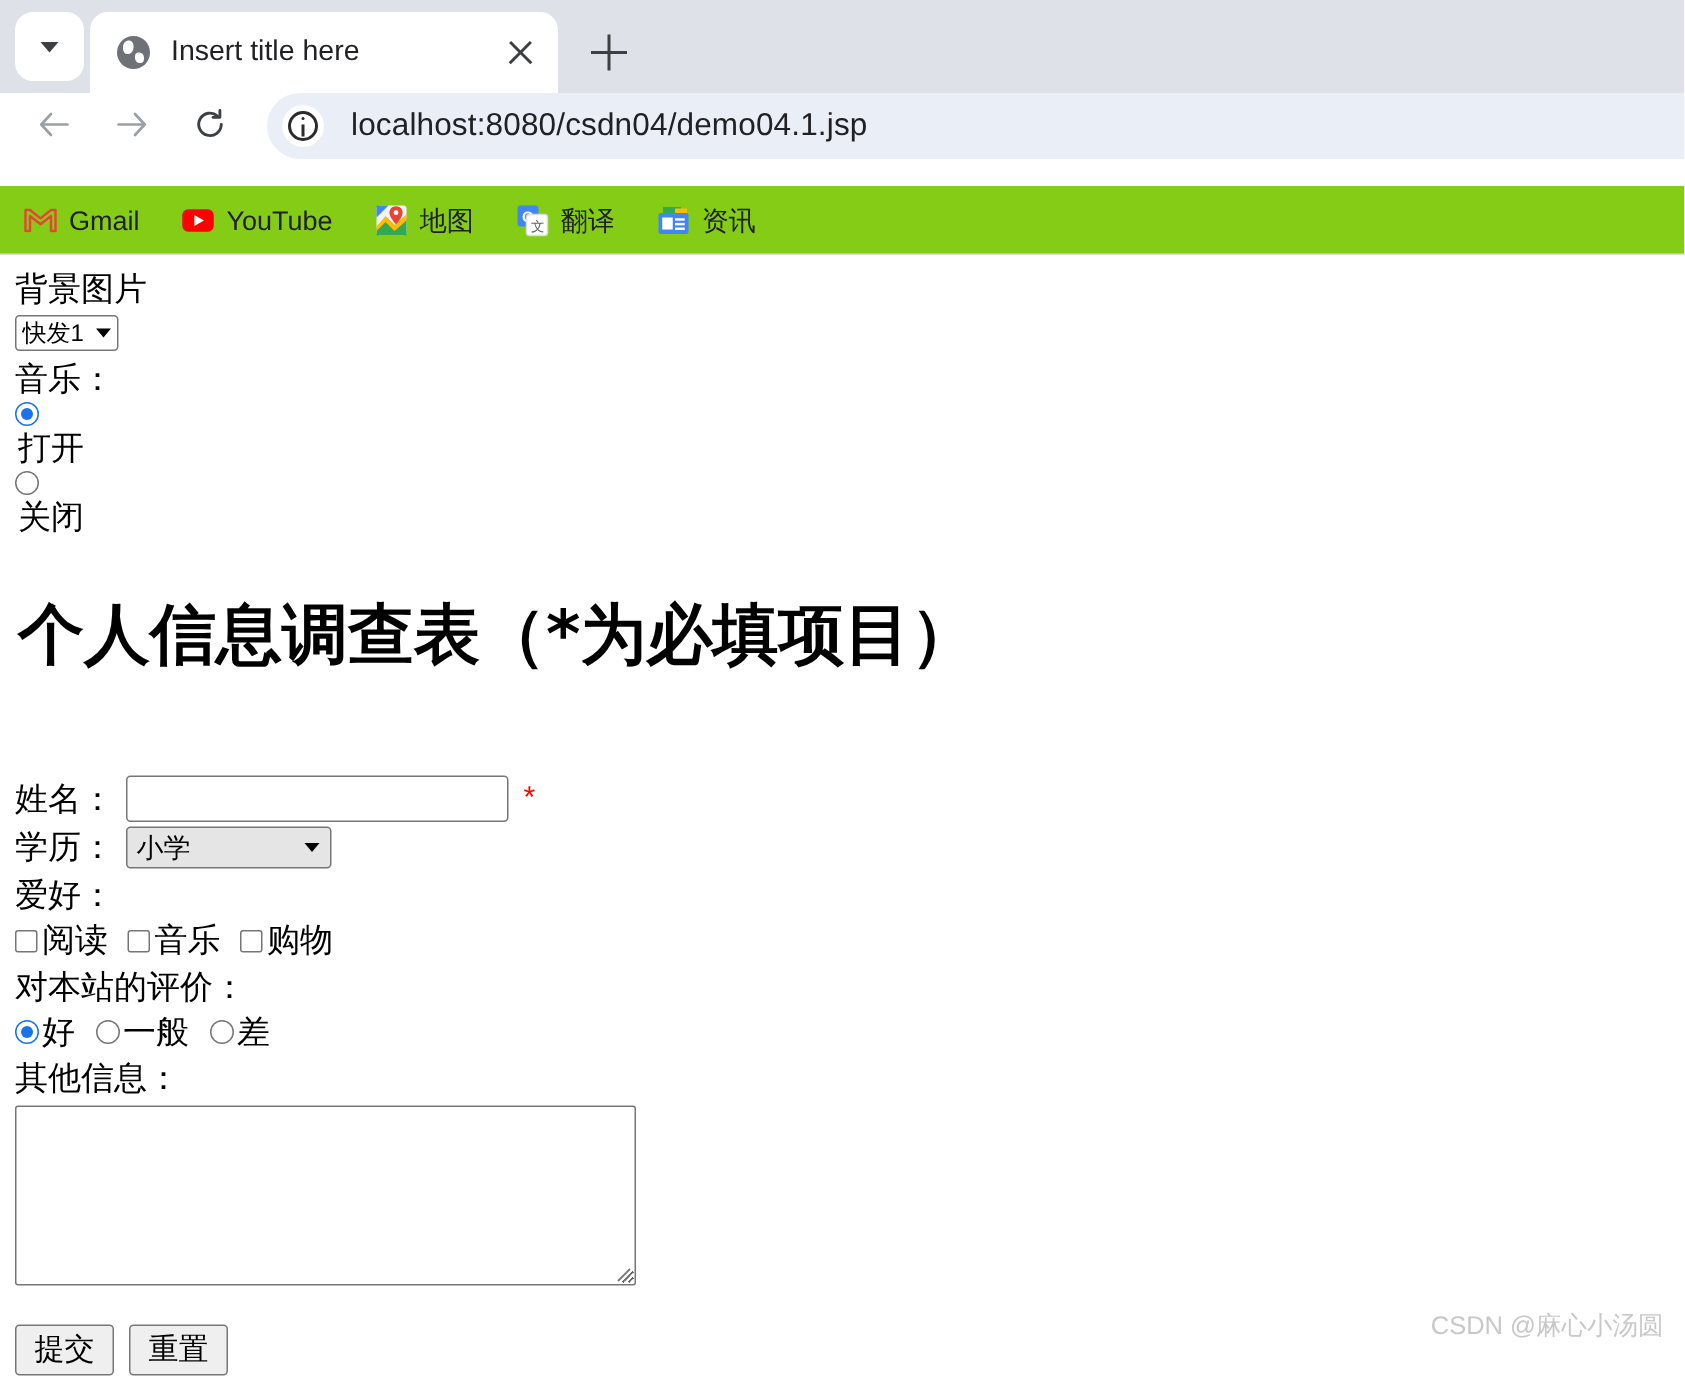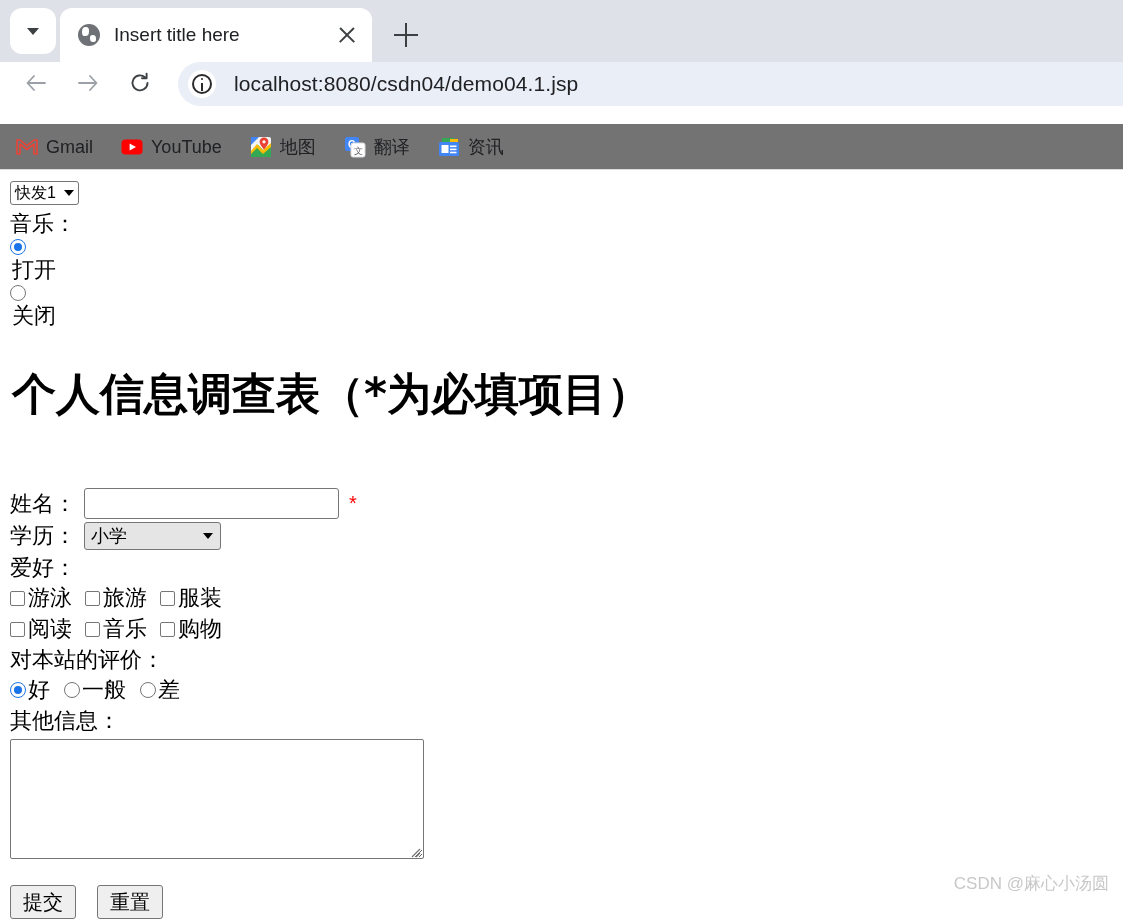--- a/index.html
+++ b/index.html
@@ -167,21 +167,21 @@
   }
   .url {
     font-size: 21px;
     color: #202124;
     letter-spacing: 0.1px;
     white-space: nowrap;
   }
 
   .bookmarks {
     height: 46px;
-    background: #737373;
+    background: #84cc16;
     display: flex;
     align-items: center;
     padding-left: 16px;
     border-bottom: 1px solid #dadce0;
   }
   .bm {
     display: flex;
     align-items: center;
     margin-right: 28px;
     font-size: 18px;
@@ -335,21 +335,21 @@
     resize: both;
   }
   .ta-wrap { position: relative; width: 414px; }
   .resize-grip {
     position: absolute;
     right: 3px; bottom: 3px;
     width: 12px; height: 12px;
     pointer-events: none;
   }
 
-  .btnrow { margin-top: 26px; display: flex; gap: 11px; }
+  .btnrow { margin-top: 26px; display: flex; }
   .btn {
     font-size: 20px;
     font-family: "Liberation Sans", "DejaVu Sans", sans-serif;
     color: #000;
     background: #efefef;
     border: 1px solid #767676;
     border-radius: 3px;
     padding: 4px 12px;
     margin-right: 10px;
     cursor: pointer;
@@ -473,20 +473,21 @@
         </svg>
       </span>
       <span class="bmlabel">资讯</span>
     </div>
 
   </div>
 </div>
 
 <div class="page">
 
+  <div class="line">背景图片</div>
 
   <div class="topsel">
     <span class="sel-text">快发1</span>
     <span class="caret"></span>
   </div>
 
   <div class="musicrow">
     <span>音乐：</span>
     <span class="gap"></span>
     <span class="radio on"></span>
@@ -508,28 +509,20 @@
     <div class="frow">
       <span class="flabel">学历：</span>
       <span class="edusel">
         <span class="sel-text">小学</span>
         <span class="caret"></span>
       </span>
     </div>
 
     <div class="plainlbl">爱好：</div>
 
-    <div class="cbrow">
-      <span class="cb"></span>
-      <span class="cb-lbl">游泳</span>
-      <span class="cb"></span>
-      <span class="cb-lbl">旅游</span>
-      <span class="cb"></span>
-      <span class="cb-lbl">服装</span>
-    </div>
 
     <div class="cbrow">
       <span class="cb"></span>
       <span class="cb-lbl">阅读</span>
       <span class="cb"></span>
       <span class="cb-lbl">音乐</span>
       <span class="cb"></span>
       <span class="cb-lbl">购物</span>
     </div>
 

